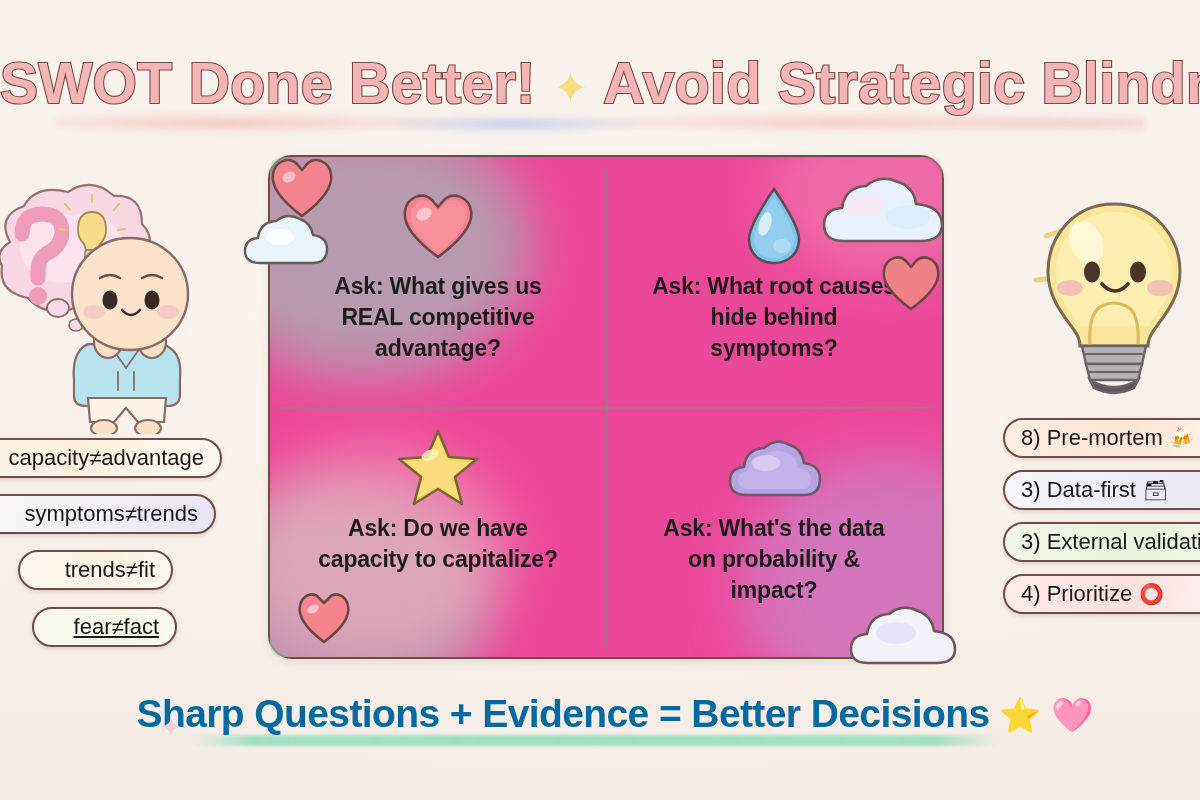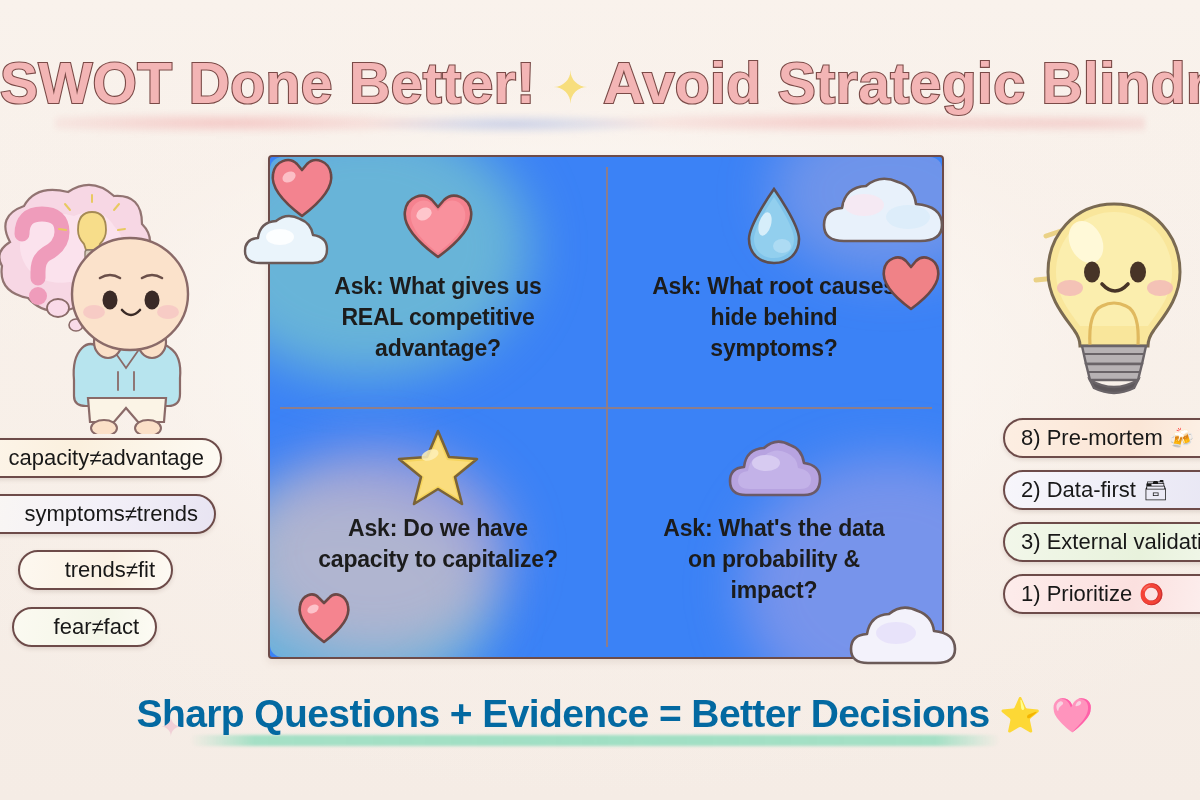--- a/index.html
+++ b/index.html
@@ -39,23 +39,23 @@
       radial-gradient(ellipse 30% 70% at 16% 50%, rgba(240,170,170,.55) 0%, rgba(240,170,170,0) 75%),
       radial-gradient(ellipse 18% 62% at 42% 55%, rgba(150,170,225,.45) 0%, rgba(150,170,225,0) 78%),
       radial-gradient(ellipse 34% 70% at 72% 48%, rgba(240,170,170,.5) 0%, rgba(240,170,170,0) 76%),
       radial-gradient(ellipse 20% 60% at 95% 52%, rgba(238,175,175,.45) 0%, rgba(238,175,175,0) 78%);
     filter:blur(2.5px);
   }
 
   
   .card{
     position:absolute;left:268px;top:155px;width:672px;height:500px;
-    background:#3b82f6;
+    background:#ec4899;
     border:2.5px solid #6d4b49;
-    border-radius:4px;
+    border-radius:24px;
     box-shadow:0 3px 9px rgba(120,90,80,.13);
     overflow:visible;
   }
   .card-inner{position:absolute;inset:0;overflow:hidden;border-radius:12px;}
   
   .wash{position:absolute;border-radius:50%;filter:blur(26px);pointer-events:none;}
   .wash.mint-tl{left:-70px;top:-40px;width:330px;height:260px;background:rgba(142,222,192,.55);}
   .wash.mint-bl{left:-80px;top:330px;width:300px;height:230px;background:rgba(150,226,196,.5);}
   .wash.pink-bl{left:-30px;top:290px;width:270px;height:210px;background:rgba(247,183,196,.5);}
   .wash.purple-br{left:470px;top:300px;width:300px;height:260px;background:rgba(186,168,224,.48);}
@@ -94,21 +94,21 @@
     white-space:nowrap;box-sizing:border-box;
     padding:0 16px;
   }
   .pill-l{justify-content:flex-end;}
   .pill-r{justify-content:flex-start;}
   .pill .em{font-size:20px;margin-left:7px;}
 
   #pl0{left:-46px;top:438px;width:268px;background:linear-gradient(100deg,#fdf6ec 0%,#fbf0de 45%,#fdfaf3 100%);}
   #pl1{left:-46px;top:494px;width:262px;background:linear-gradient(100deg,#fbf8f2 0%,#f3f0f8 55%,#e8e4f2 100%);}
   #pl2{left:18px;top:550px;width:155px;background:linear-gradient(100deg,#fdf8f0 0%,#fbf1e3 60%,#fdfaf4 100%);}
-  #pl3{left:12px;top:607px;width:145px;background:linear-gradient(100deg,#fbfaf1 0%,#f4f6e8 60%,#fdfbf4 100%);}
+  #pl3{left:32px;top:607px;width:145px;background:linear-gradient(100deg,#fbfaf1 0%,#f4f6e8 60%,#fdfbf4 100%);text-decoration:underline;}
 
   #pr0{left:1003px;top:418px;width:240px;background:linear-gradient(100deg,#fdeee2 0%,#fbe6d6 55%,#fdf6ee 100%);}
   #pr1{left:1003px;top:470px;width:232px;background:linear-gradient(100deg,#f7f6fb 0%,#eeedf7 55%,#e7e5f3 100%);}
   #pr2{left:1003px;top:522px;width:252px;background:linear-gradient(100deg,#f2f7ea 0%,#e8f2dc 55%,#f6faf0 100%);}
   #pr3{left:1003px;top:574px;width:236px;background:linear-gradient(100deg,#fdeceb 0%,#fbe0df 55%,#fdf4f3 100%);}
 
   
   .banner{position:absolute;left:0;top:686px;width:1200px;height:80px;}
   .banner-text{
     position:absolute;left:15px;top:0;width:1200px;text-align:center;
@@ -329,28 +329,28 @@
   </div>
   <div class="pill pill-l" id="pl3">
     <span>fear≠fact</span>
   </div>
 
   <div class="pill pill-r" id="pr0">
     <span>8) Pre-mortem</span>
     <span class="em">🍻</span>
   </div>
   <div class="pill pill-r" id="pr1">
-    <span>2) Data-first</span>
+    <span>3) Data-first</span>
     <span class="em">🗃</span>
   </div>
   <div class="pill pill-r" id="pr2">
     <span>3) External validation</span>
   </div>
   <div class="pill pill-r" id="pr3">
-    <span>1) Prioritize</span>
+    <span>4) Prioritize</span>
     <span class="em">⭕</span>
   </div>
 
   <div class="banner">
     <div class="banner-underline"></div>
     <div class="banner-text">
       <span>Sharp Questions + Evidence = Better Decisions</span>
       <span class="st">⭐</span>
       <span class="st">🩷</span>
     </div>

